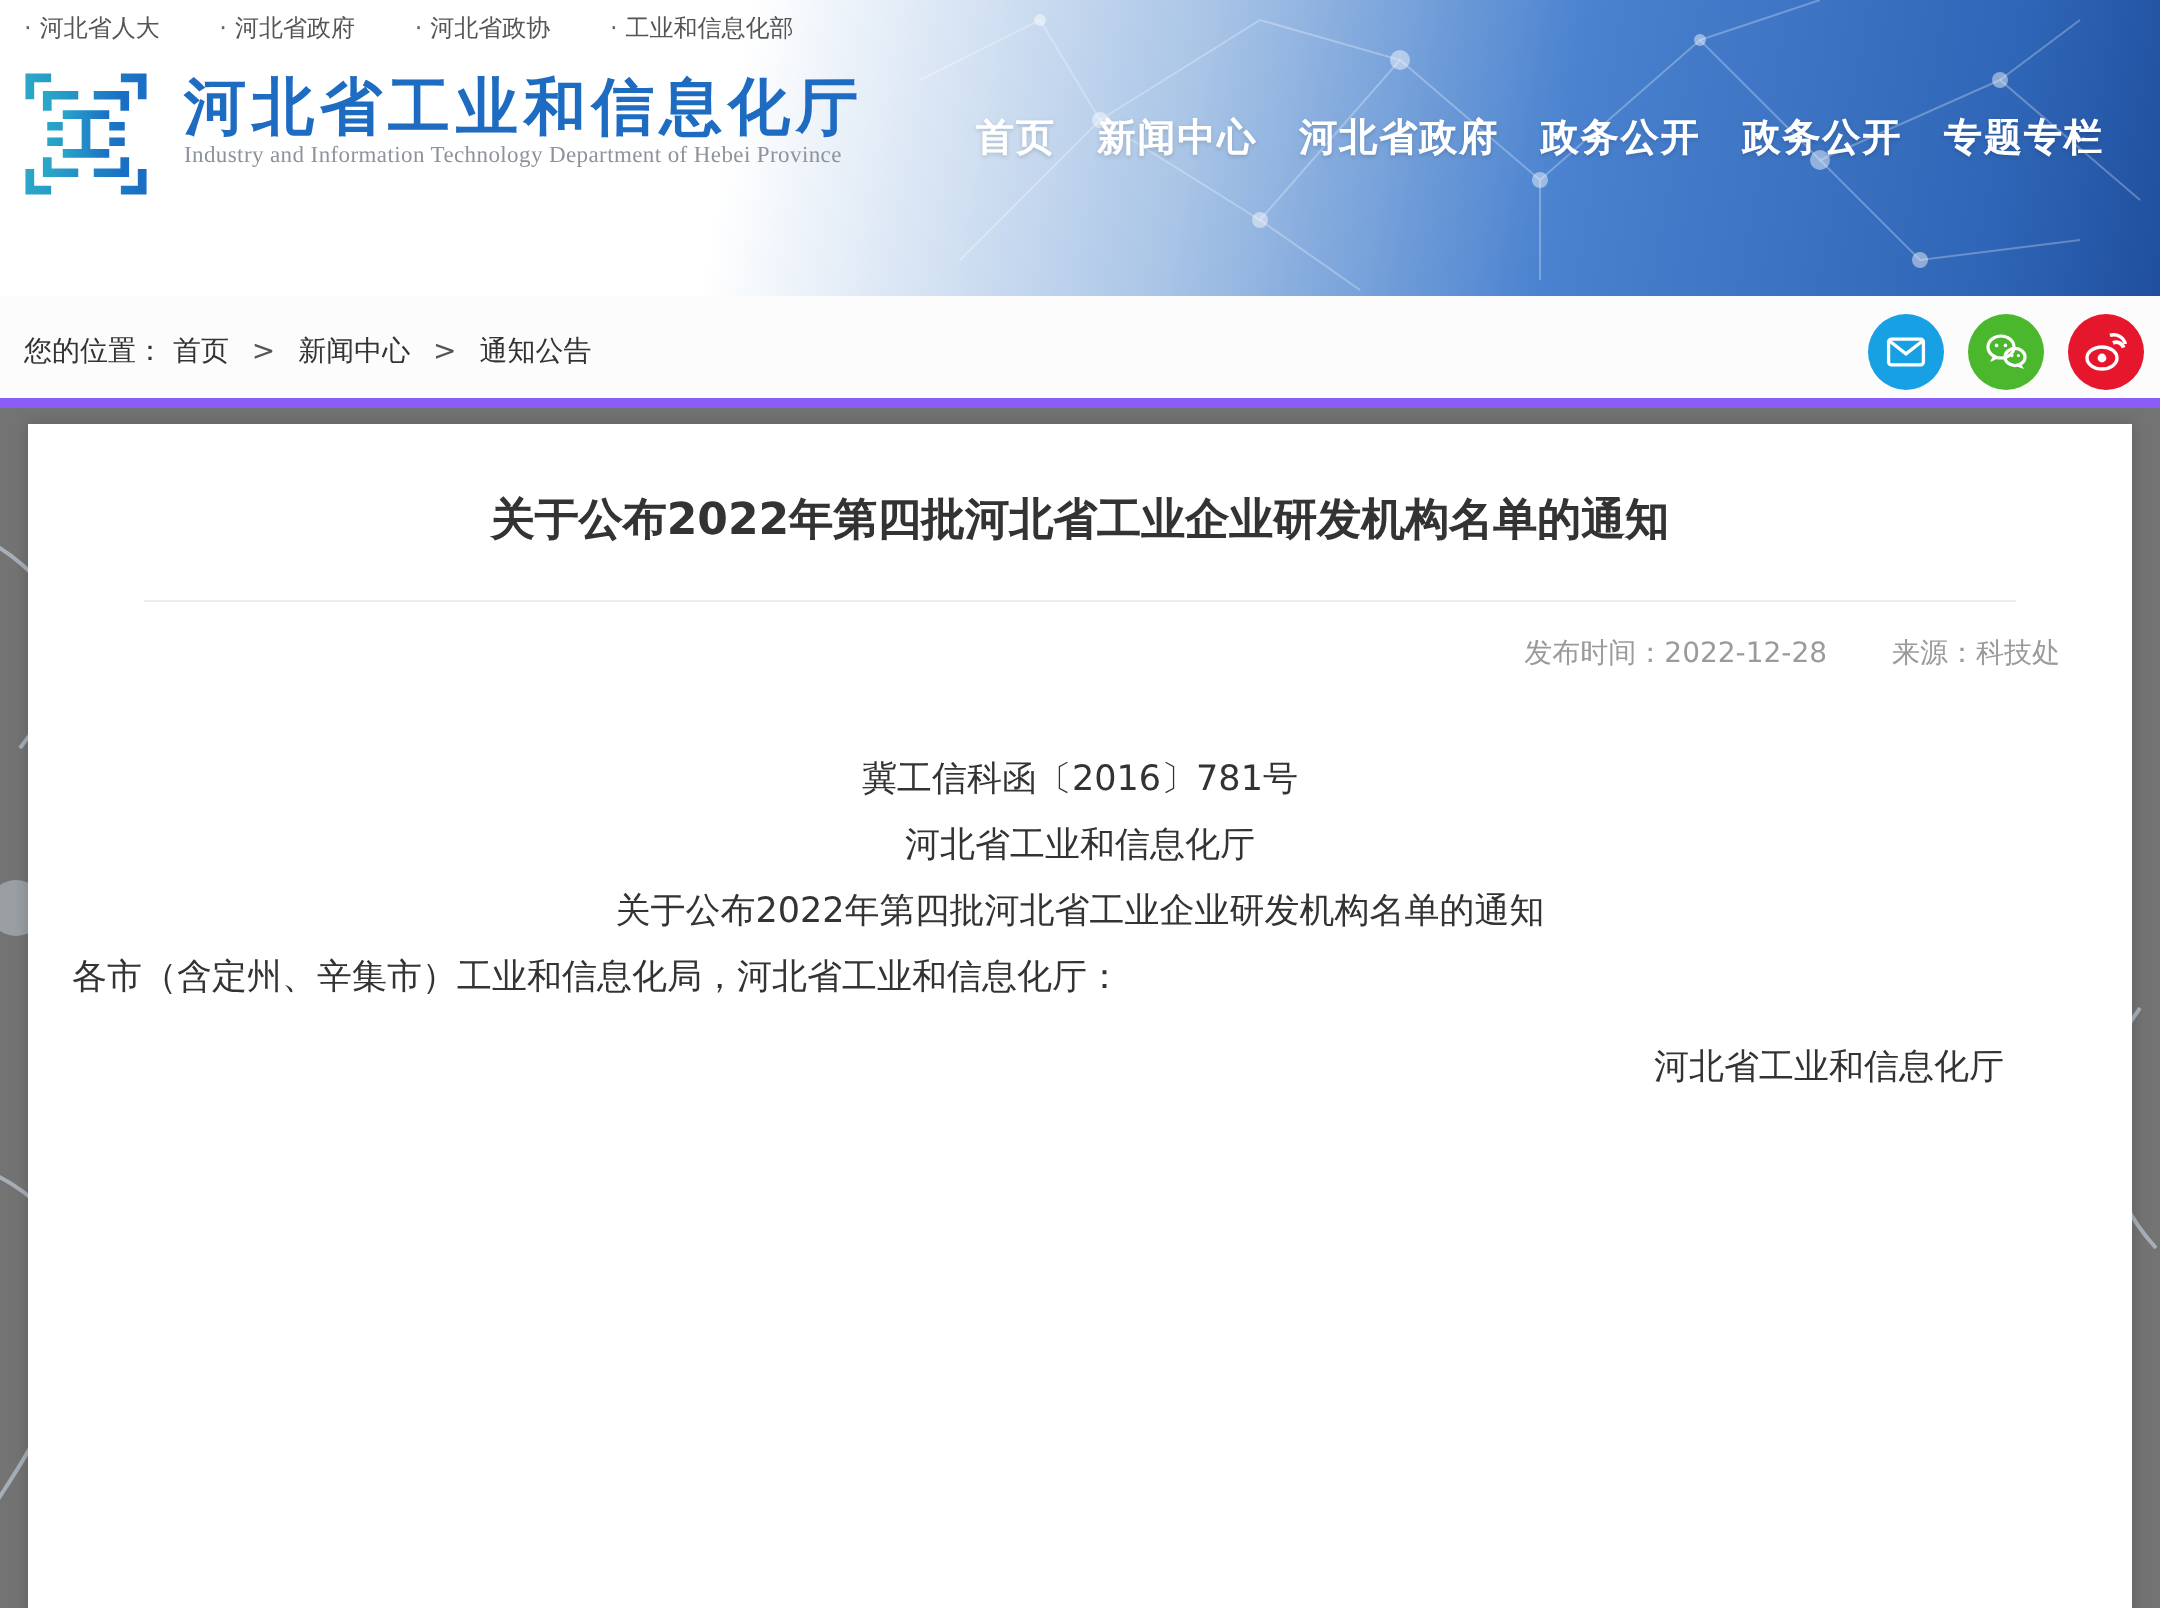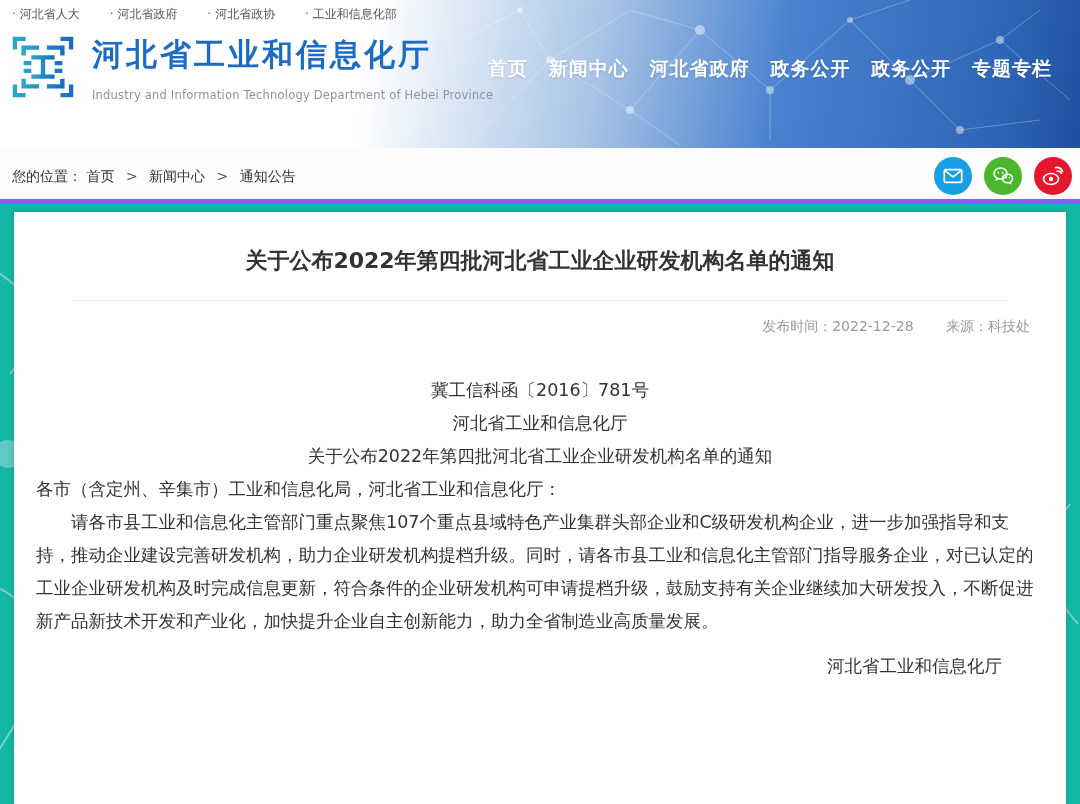--- a/index.html
+++ b/index.html
@@ -14,35 +14,35 @@
   }
   .net-svg { position:absolute; top:0; right:0; pointer-events:none; }
 
   .top-links { position:absolute; top:0; left:0; width:100%; height:28px; line-height:28px; padding-left:12px; font-size:12px; color:#555; }
   .top-links a { color:#555; text-decoration:none; margin-right:26px; cursor:pointer; }
   .top-links .blt { margin-right:4px; color:#666; }
 
   .brand { position:absolute; left:12px; top:36px; display:flex; align-items:flex-start; }
   .logo { width:62px; height:62px; margin-right:18px; }
   .brand-text .cn { font-size:31px; font-weight:bold; color:#1e6cc2; letter-spacing:3px; line-height:36px; }
-  .brand-text .en { font-size:11.5px; color:#8d939c; margin-top:16px; letter-spacing:0.2px; }
+  .brand-text .en { font-size:11.5px; color:#8d939c; margin-top:0; letter-spacing:0.2px;font-family:Liberation Serif, serif; }
 
   .nav { position:absolute; top:56px; left:488px; right:28px; display:flex; justify-content:space-between; }
   .nav-item { color:#ffffff; font-size:19px; font-weight:bold; letter-spacing:1px; cursor:pointer; text-shadow:0 1px 2px rgba(0,0,0,0.15); }
 
   
   .crumbbar { position:relative; width:1080px; height:56px; background:#fcfcfc; border-bottom:5px solid #8b5cf6; }
   .crumb { position:absolute; left:12px; top:0; line-height:56px; font-size:14px; color:#333; }
   .crumb a { color:#333; text-decoration:none; cursor:pointer; }
   .crumb .sep { margin:0 7px; color:#555; }
   .share { position:absolute; right:8px; top:9px; display:flex; gap:12px; }
   .share .circ { width:38px; height:38px; border-radius:50%; display:flex; align-items:center; justify-content:center; cursor:pointer; }
 
   
-  .content { position:relative; width:1080px; height:600px; background:#14b8a6; }
+  .content { position:relative; width:1080px; height:600px; background:#737373; }
   .wm-svg { position:absolute; left:0; top:0; pointer-events:none; }
   .card {
     position:absolute; left:14px; top:8px; width:1052px; height:600px;
     background:#ffffff; box-shadow:0 0 7px rgba(0,0,0,0.18);
     padding:20px 22px 0 22px; overflow:hidden;
   }
   .art-title { text-align:center; font-size:22px; font-weight:bold; color:#333; line-height:30px; margin-top:14px; }
   .divider { border-bottom:1px solid #ececec; margin:24px 36px 0 36px; }
   .meta { text-align:right; font-size:14px; color:#9a9a9a; margin-top:17px; }
   .meta span { margin:0 14px; }
@@ -177,18 +177,17 @@
     <div class="meta">
       <span>发布时间：2022-12-28</span>
       <span>来源：科技处</span>
     </div>
 
     <div class="doc">
       <p class="ctr">冀工信科函〔2016〕781号</p>
       <p class="ctr">河北省工业和信息化厅</p>
       <p class="ctr">关于公布2022年第四批河北省工业企业研发机构名单的通知</p>
       <p>各市（含定州、辛集市）工业和信息化局，河北省工业和信息化厅：</p>
-      <p class="ind">请各市县工业和信息化主管部门重点聚焦107个重点县域特色产业集群头部企业和C级研发机构企业，进一步加强指导和支持，推动企业建设完善研发机构，助力企业研发机构提档升级。同时，请各市县工业和信息化主管部门指导服务企业，对已认定的工业企业研发机构及时完成信息更新，符合条件的企业研发机构可申请提档升级，鼓励支持有关企业继续加大研发投入，不断促进新产品新技术开发和产业化，加快提升企业自主创新能力，助力全省制造业高质量发展。</p>
       <p class="sig">河北省工业和信息化厅</p>
 
     </div>
   </div>
 </div>
 
 </body></html>

